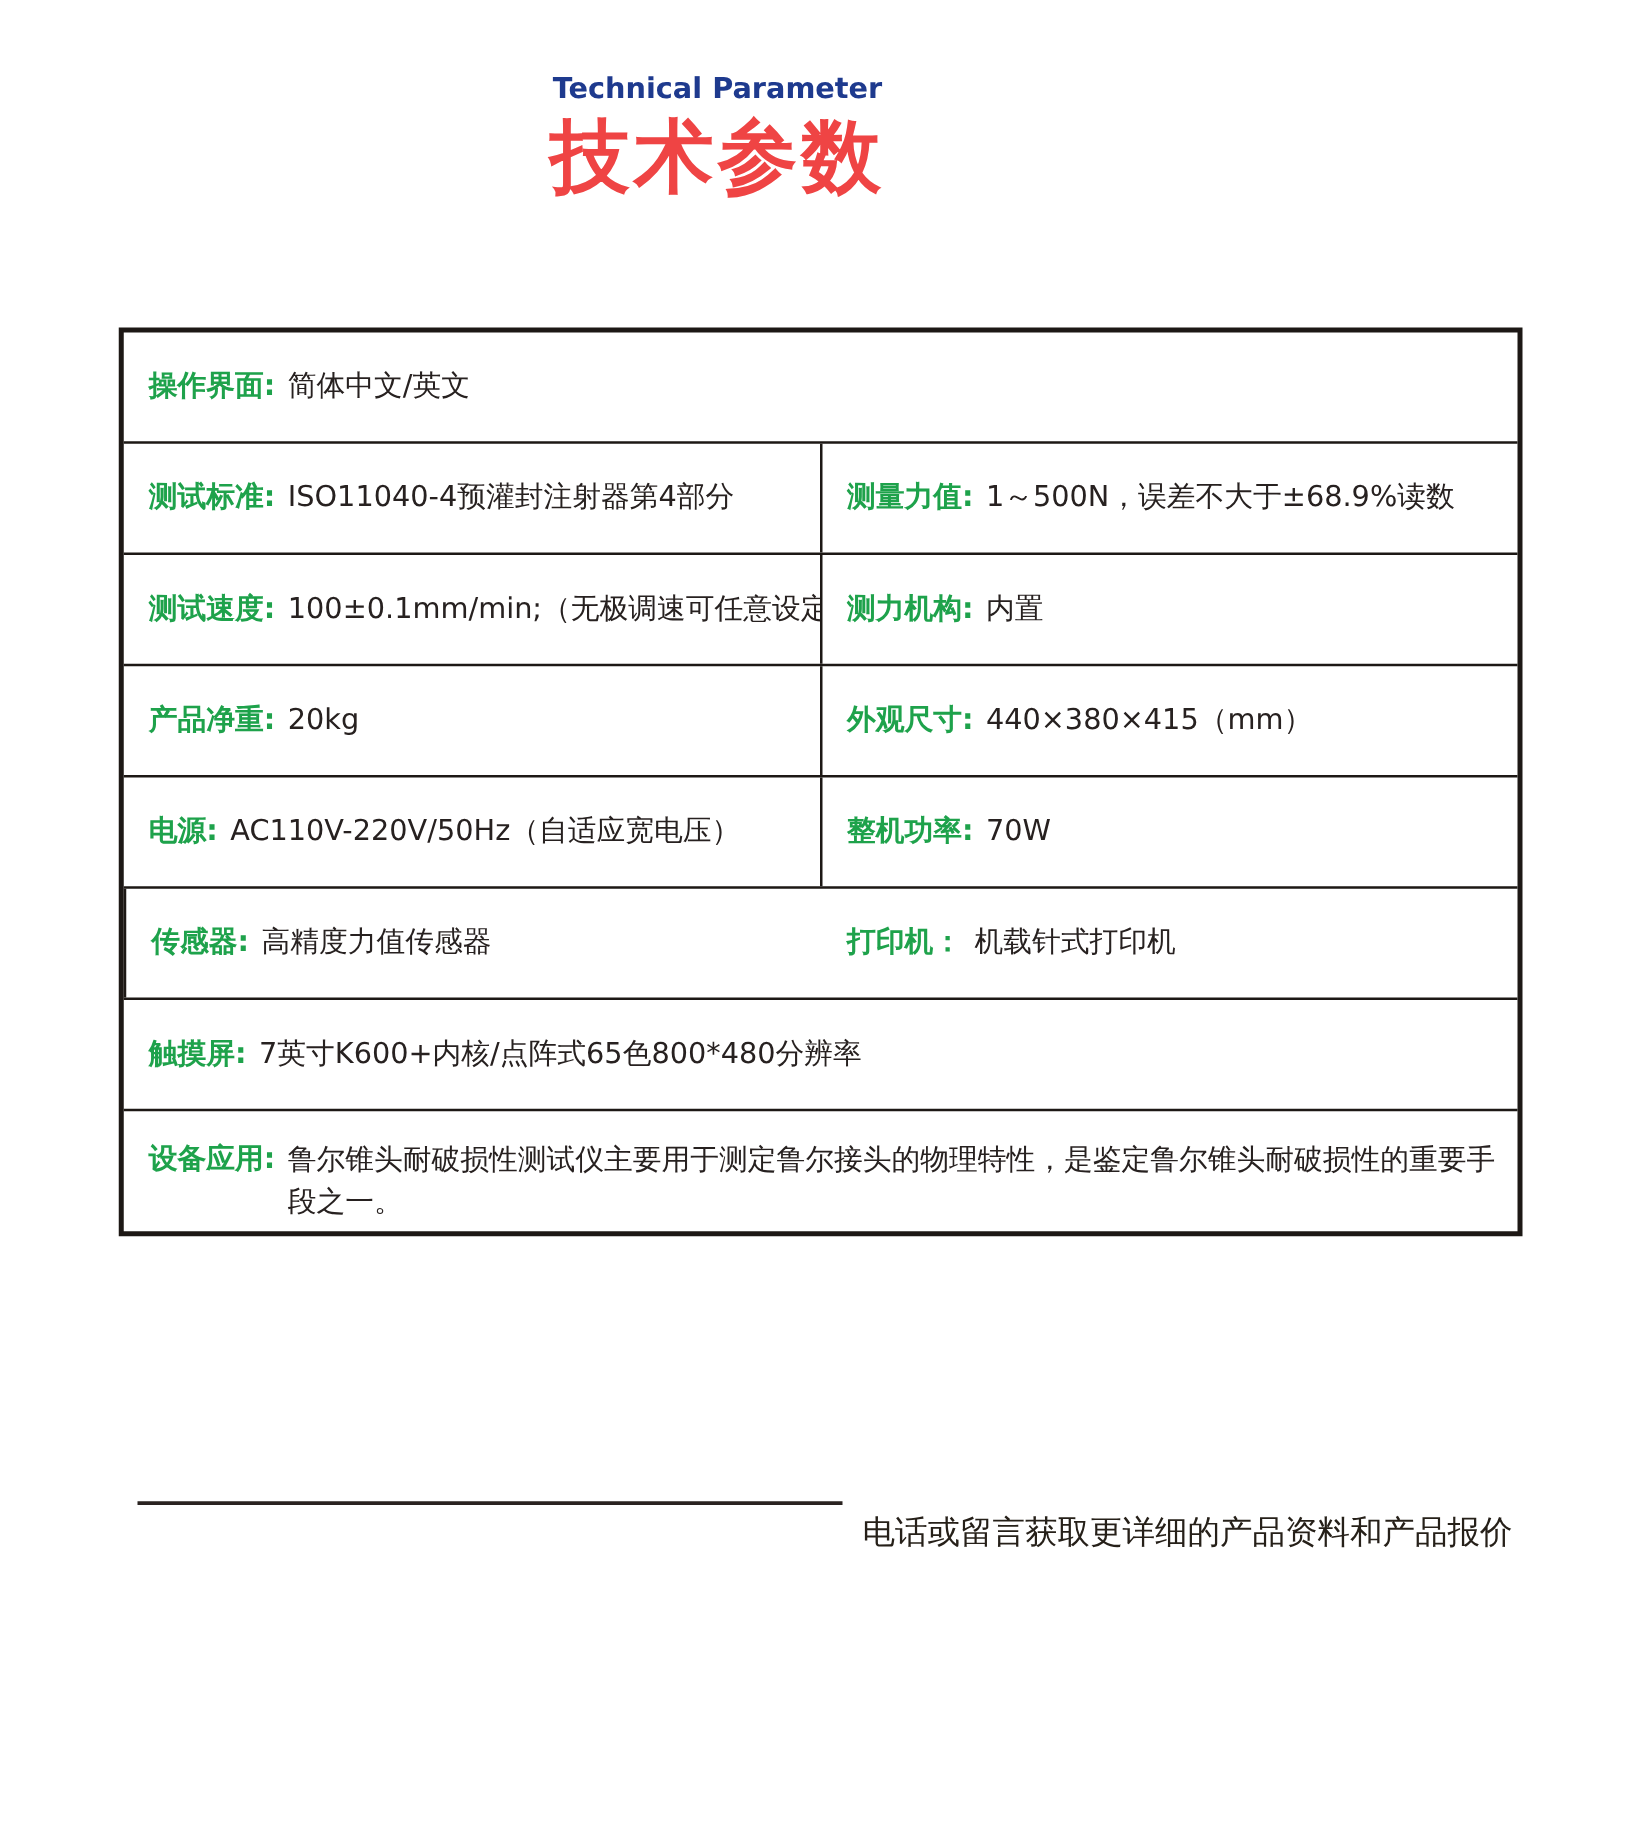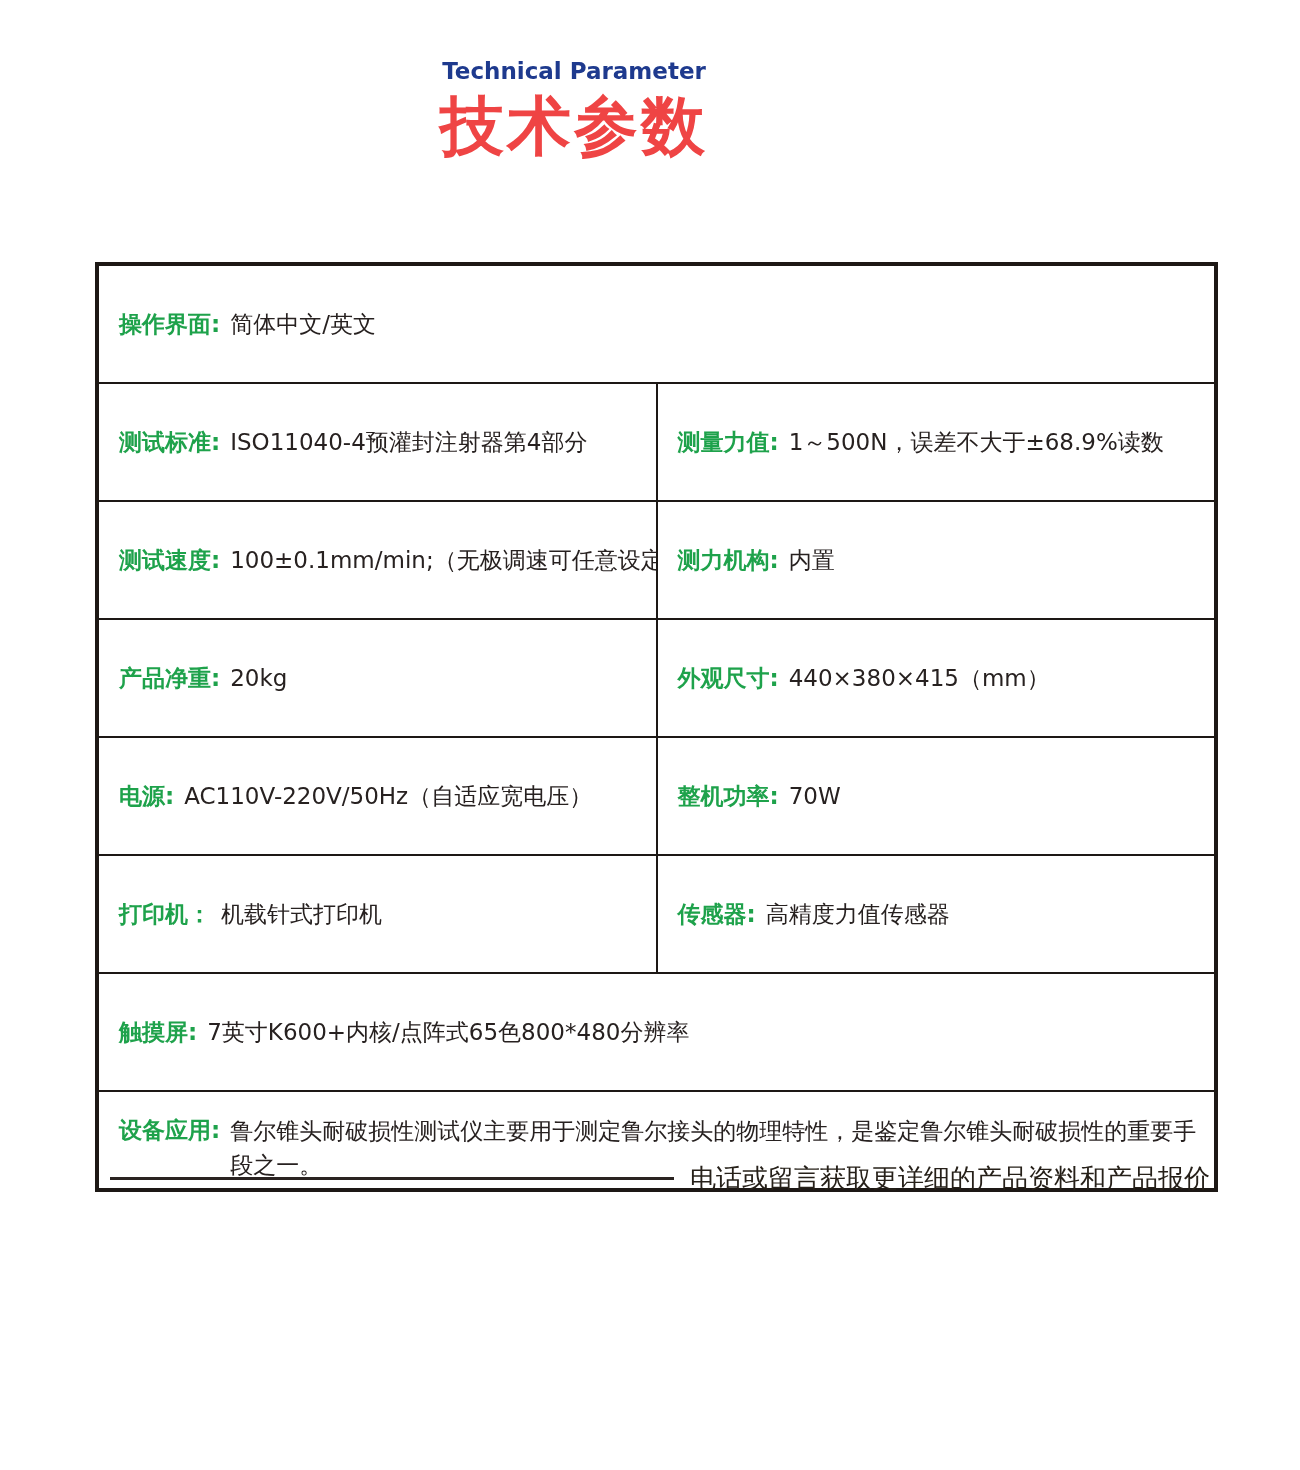--- a/index.html
+++ b/index.html
@@ -11,42 +11,42 @@
   
   .hdr{position:absolute;top:58px;left:0;width:1148px;text-align:center;}
   .hdr-sub{font-size:23px;font-weight:700;color:#1e3a8e;line-height:1.2;}
   .hdr-title{font-size:64px;font-weight:700;color:#ef4444;line-height:1.15;letter-spacing:3px;margin-top:4px;}
   
   .spec-table{
     position:absolute;left:95px;top:262px;width:1123px;
     border:4px solid #1d1815;box-sizing:border-box;background:#ffffff;
     display:flex;flex-direction:column;
   }
-  .t-row{display:flex;height:116px;flex:0 0 auto;}
+  .t-row{display:flex;height:87px;flex:0 0 auto;}
   .t-row + .t-row{border-top:2px solid #1d1815;}
   .t-row-last{height:96px;align-items:center;}
   .t-cell{
     flex:1 1 0;display:flex;align-items:center;gap:10px;
     padding:0 14px 0 20px;box-sizing:border-box;overflow:hidden;
     white-space:nowrap;font-size:23px;line-height:1.4;
   }
   .t-cell-r{border-left:2px solid #1d1815;}
   .t-cell-full{flex:1 1 100%;}
   .label{font-weight:700;color:#1ea24b;flex:0 0 auto;}
   .value{color:#272120;}
   .t-row-wrap .t-cell{align-items:flex-start;padding-top:16px;white-space:normal;}
   .t-row-wrap .label{white-space:nowrap;}
   .t-row-wrap .value{white-space:normal;line-height:1.5;}
   
   .footer{
     position:absolute;left:110px;right:90px;top:1160px;
     display:flex;align-items:center;gap:16px;
   }
   .footer-rule{flex:1 1 auto;height:3px;background:#2a2321;}
-  .footer-note{flex:0 0 auto;font-size:26px;color:#262019;white-space:nowrap;line-height:1.4;}
+  .footer-note{flex:0 0 auto;font-size:26px;color:#262019;white-space:nowrap;line-height:1.4;margin-top:48px;}
 </style>
 </head>
 <body>
 
 <div class="hdr">
   <div class="hdr-sub">Technical Parameter</div>
   <div class="hdr-title">技术参数</div>
 </div>
 
 <div class="spec-table">
@@ -96,27 +96,27 @@
       <span class="label">电源:</span>
       <span class="value">AC110V-220V/50Hz（自适应宽电压）</span>
     </div>
     <div class="t-cell t-cell-r">
       <span class="label">整机功率:</span>
       <span class="value">70W</span>
     </div>
   </div>
 
   <div class="t-row">
+    <div class="t-cell t-cell-r">
+      <span class="label">传感器:</span>
+      <span class="value">高精度力值传感器</span>
+    </div>
     <div class="t-cell">
       <span class="label">打印机：</span>
       <span class="value">机载针式打印机</span>
-    </div>
-    <div class="t-cell t-cell-r">
-      <span class="label">传感器:</span>
-      <span class="value">高精度力值传感器</span>
     </div>
   </div>
 
   <div class="t-row">
     <div class="t-cell t-cell-full">
       <span class="label">触摸屏:</span>
       <span class="value">7英寸K600+内核/点阵式65色800*480分辨率</span>
     </div>
   </div>
 

